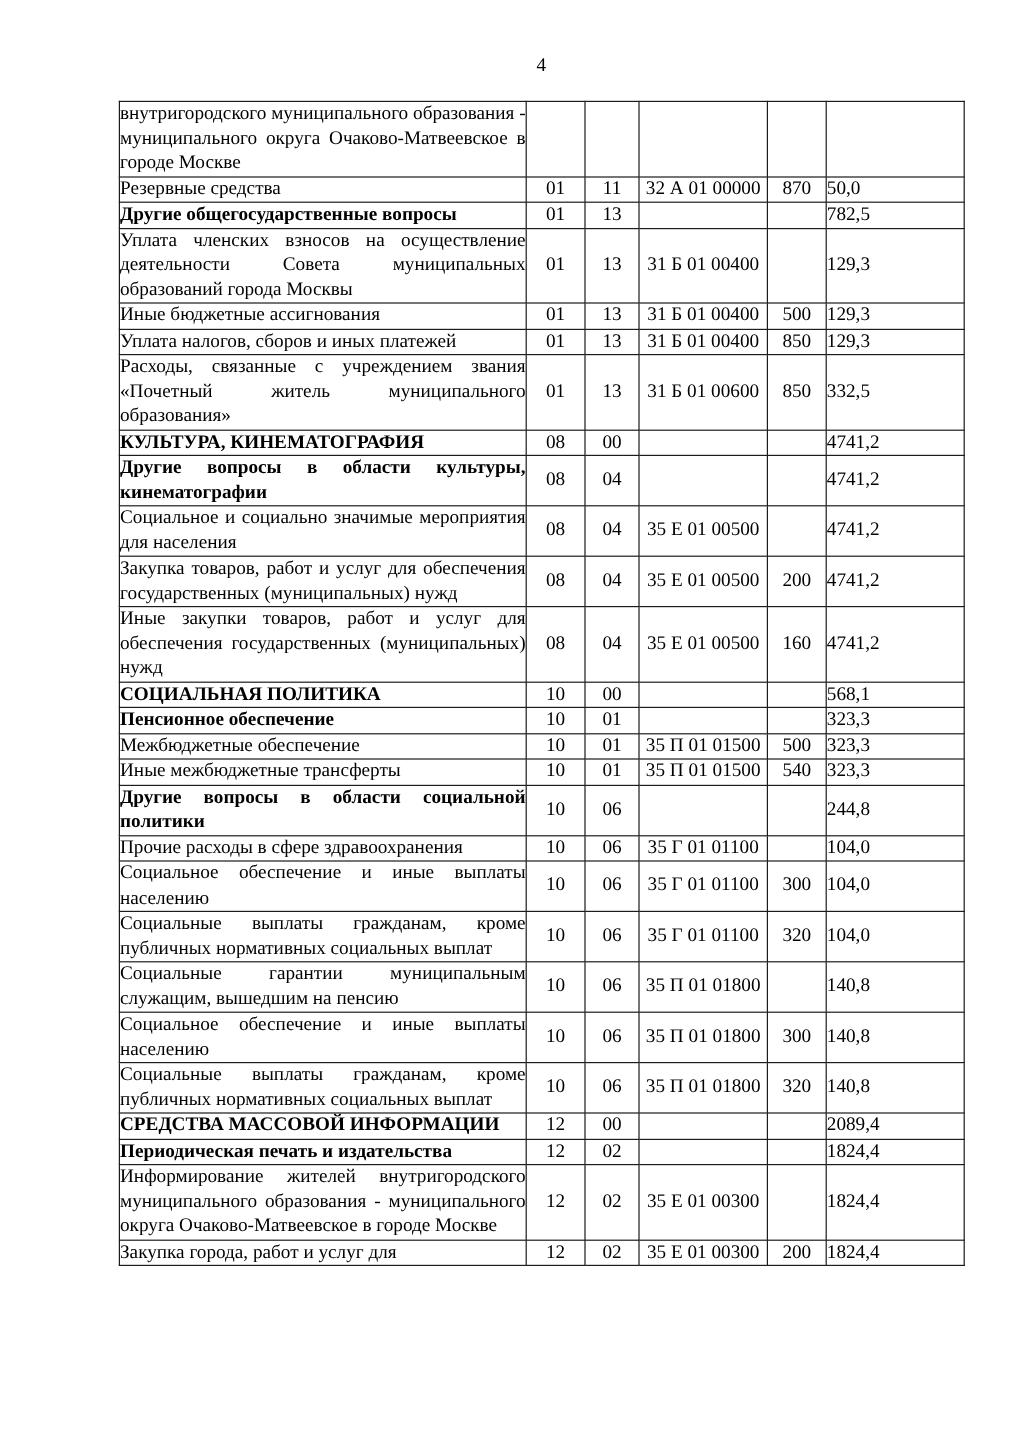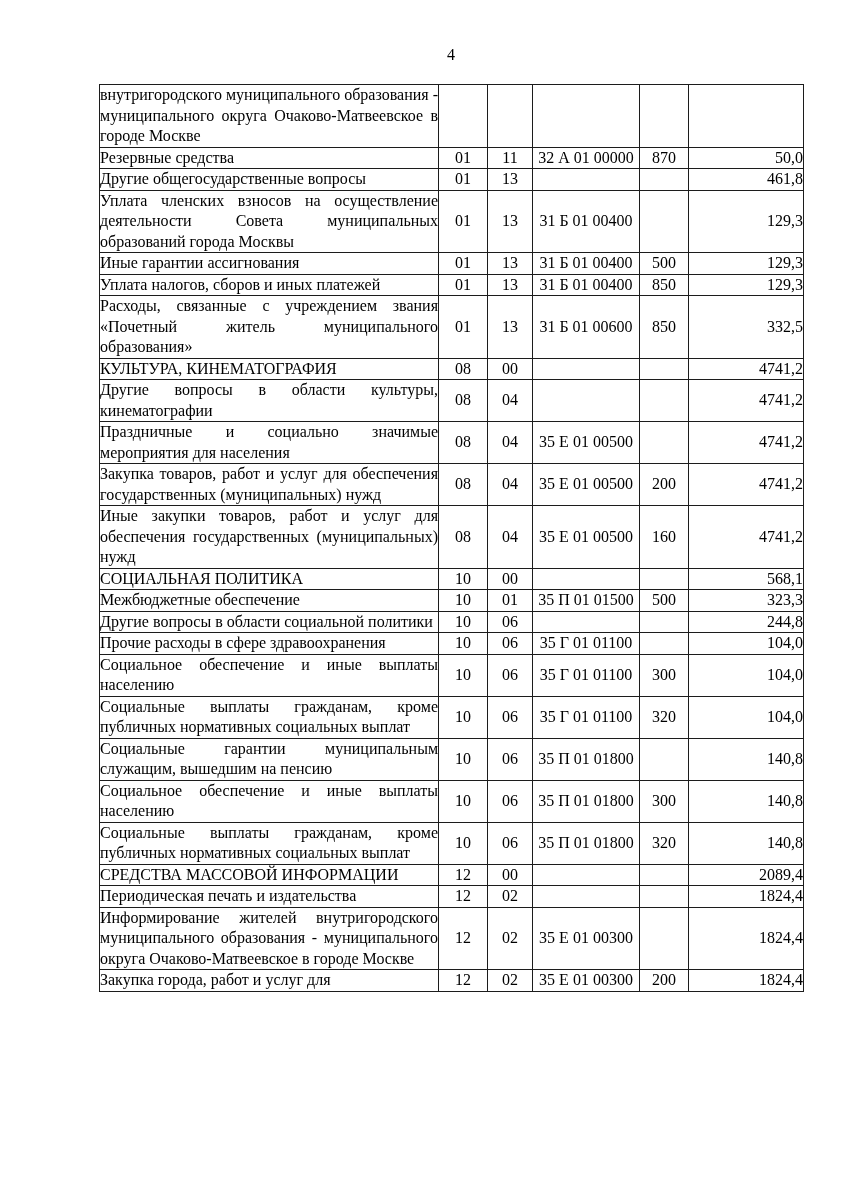--- a/index.html
+++ b/index.html
@@ -42,24 +42,24 @@
     overflow: hidden;
   }
   td.name-cell {
     text-align: justify;
     padding: 0 4px;
   }
   td.code-cell {
     text-align: center;
   }
   td.amount-cell {
-    text-align: right;
+    text-align: left;
   }
   tr.bold-row td.name-cell {
-    font-weight: normal;
+    font-weight: bold;
   }
 </style>
 </head>
 <body>
 
 <div class="page-number">4</div>
 
 <table class="budget-table">
   <colgroup>
     <col style="width:339px">
@@ -85,32 +85,32 @@
     <td class="code-cell">32 А 01 00000</td>
     <td class="code-cell">870</td>
     <td class="amount-cell">50,0</td>
   </tr>
       <tr class="bold-row">
     <td class="name-cell">Другие общегосударственные вопросы</td>
     <td class="code-cell">01</td>
     <td class="code-cell">13</td>
     <td class="code-cell"></td>
     <td class="code-cell"></td>
-    <td class="amount-cell">461,8</td>
+    <td class="amount-cell">782,5</td>
   </tr>
       <tr>
     <td class="name-cell">Уплата членских взносов на осуществление деятельности Совета муниципальных образований города Москвы</td>
     <td class="code-cell">01</td>
     <td class="code-cell">13</td>
     <td class="code-cell">31 Б 01 00400</td>
     <td class="code-cell"></td>
     <td class="amount-cell">129,3</td>
   </tr>
       <tr>
-    <td class="name-cell">Иные гарантии ассигнования</td>
+    <td class="name-cell">Иные бюджетные ассигнования</td>
     <td class="code-cell">01</td>
     <td class="code-cell">13</td>
     <td class="code-cell">31 Б 01 00400</td>
     <td class="code-cell">500</td>
     <td class="amount-cell">129,3</td>
   </tr>
       <tr>
     <td class="name-cell">Уплата налогов, сборов и иных платежей</td>
     <td class="code-cell">01</td>
     <td class="code-cell">13</td>
@@ -136,21 +136,21 @@
   </tr>
       <tr class="bold-row">
     <td class="name-cell">Другие вопросы в области культуры, кинематографии</td>
     <td class="code-cell">08</td>
     <td class="code-cell">04</td>
     <td class="code-cell"></td>
     <td class="code-cell"></td>
     <td class="amount-cell">4741,2</td>
   </tr>
       <tr>
-    <td class="name-cell">Праздничные и социально значимые мероприятия для населения</td>
+    <td class="name-cell">Социальное и социально значимые мероприятия для населения</td>
     <td class="code-cell">08</td>
     <td class="code-cell">04</td>
     <td class="code-cell">35 Е 01 00500</td>
     <td class="code-cell"></td>
     <td class="amount-cell">4741,2</td>
   </tr>
       <tr>
     <td class="name-cell">Закупка товаров, работ и услуг для обеспечения государственных (муниципальных) нужд</td>
     <td class="code-cell">08</td>
     <td class="code-cell">04</td>
@@ -167,26 +167,42 @@
     <td class="amount-cell">4741,2</td>
   </tr>
       <tr class="bold-row">
     <td class="name-cell">СОЦИАЛЬНАЯ ПОЛИТИКА</td>
     <td class="code-cell">10</td>
     <td class="code-cell">00</td>
     <td class="code-cell"></td>
     <td class="code-cell"></td>
     <td class="amount-cell">568,1</td>
   </tr>
+      <tr class="bold-row">
+    <td class="name-cell">Пенсионное обеспечение</td>
+    <td class="code-cell">10</td>
+    <td class="code-cell">01</td>
+    <td class="code-cell"></td>
+    <td class="code-cell"></td>
+    <td class="amount-cell">323,3</td>
+  </tr>
       <tr>
     <td class="name-cell">Межбюджетные обеспечение</td>
     <td class="code-cell">10</td>
     <td class="code-cell">01</td>
     <td class="code-cell">35 П 01 01500</td>
     <td class="code-cell">500</td>
+    <td class="amount-cell">323,3</td>
+  </tr>
+      <tr>
+    <td class="name-cell">Иные межбюджетные трансферты</td>
+    <td class="code-cell">10</td>
+    <td class="code-cell">01</td>
+    <td class="code-cell">35 П 01 01500</td>
+    <td class="code-cell">540</td>
     <td class="amount-cell">323,3</td>
   </tr>
       <tr class="bold-row">
     <td class="name-cell">Другие вопросы в области социальной политики</td>
     <td class="code-cell">10</td>
     <td class="code-cell">06</td>
     <td class="code-cell"></td>
     <td class="code-cell"></td>
     <td class="amount-cell">244,8</td>
   </tr>

